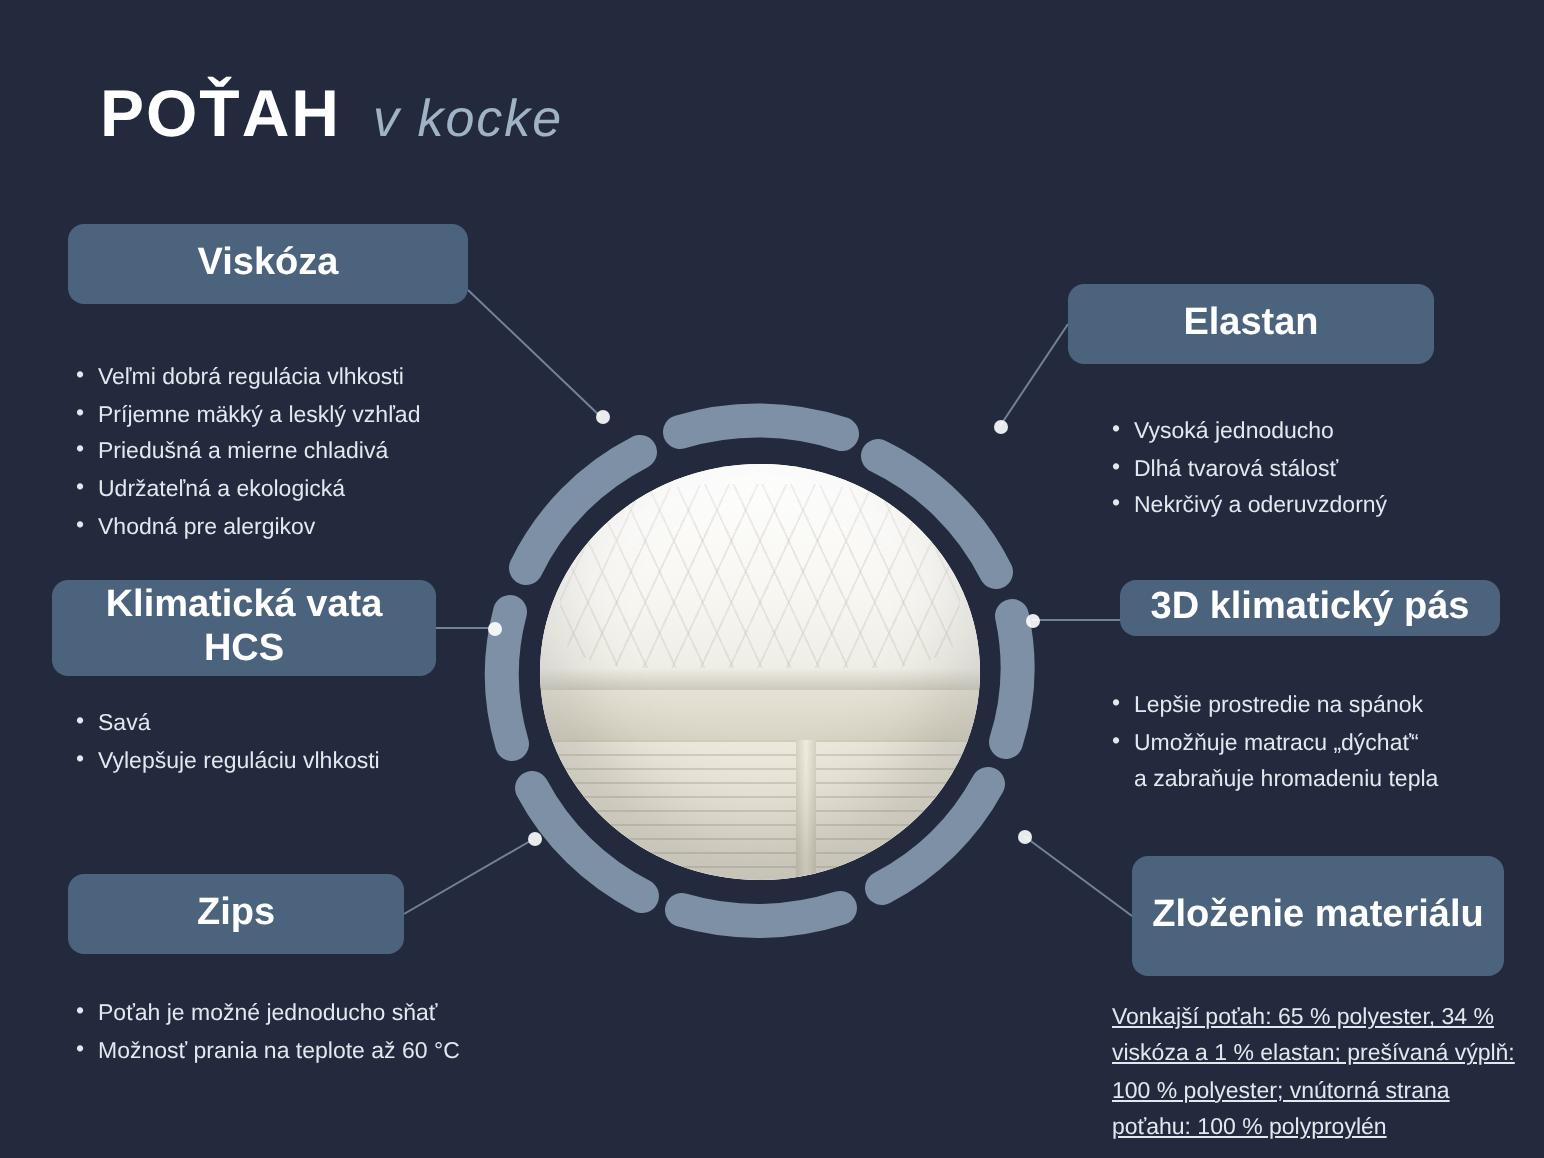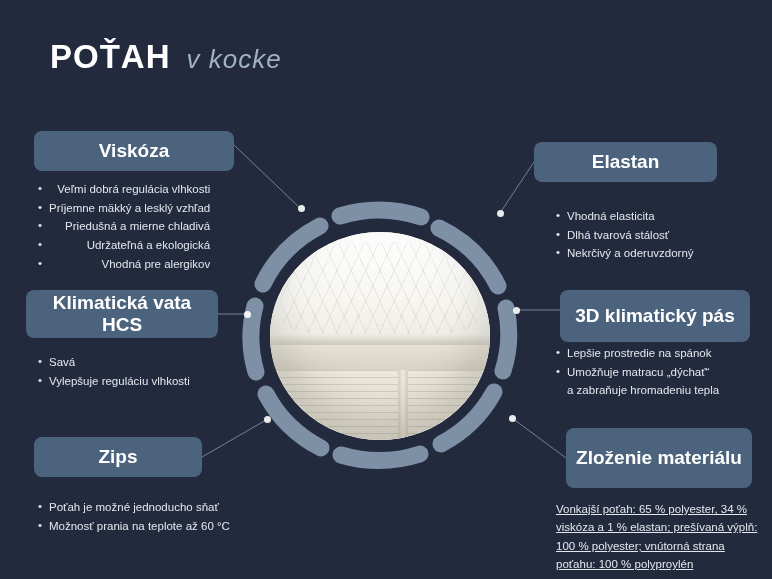--- a/index.html
+++ b/index.html
@@ -136,25 +136,25 @@
     font-weight: bold;
     text-align: center;
     display: flex;
     align-items: center;
     justify-content: center;
     line-height: 1.15;
     box-sizing: border-box;
     padding: 6px 10px;
   }
 
-  .chip-viskoza   { left: 34px;  top: 131px; width: 200px; height: 40px; }
+  .chip-viskoza   { left: 34px;  top: 112px; width: 200px; height: 40px; }
   .chip-klimavata { left: 26px;  top: 290px; width: 192px; height: 48px; }
   .chip-zips      { left: 34px;  top: 437px; width: 168px; height: 40px; }
   .chip-elastan   { left: 534px; top: 142px; width: 183px; height: 40px; }
-  .chip-pas       { left: 560px; top: 290px; width: 190px; height: 52px; text-align: center; }
+  .chip-pas       { left: 560px; top: 290px; width: 190px; height: 28px; text-align: center; }
   .chip-zlozenie  { left: 566px; top: 428px; width: 186px; height: 60px; }
 
   
   .bullets {
     position: absolute;
     color: #e3e8ef;
     font-size: 11.5px;
     line-height: 1.62;
   }
   .bullets ul {
@@ -172,21 +172,21 @@
     position: absolute;
     left: 0;
     top: -1px;
     color: #e3e8ef;
   }
   .bullets li.cont {
     padding-left: 11px;
   }
   .bullets li.cont:before { content: ""; }
 
-  .b-viskoza   { left: 38px;  top: 180px; text-align: right; }
+  .b-viskoza   { left: 38px;  top: 180px; }
   .b-klimavata { left: 38px;  top: 353px; }
   .b-zips      { left: 38px;  top: 498px; }
   .b-elastan   { left: 556px; top: 207px; }
   .b-pas       { left: 556px; top: 344px; }
 
   .para {
     position: absolute;
     left: 556px;
     top: 500px;
     width: 210px;
@@ -284,21 +284,21 @@
 
   <div class="bullets b-zips">
     <ul>
       <li>Poťah je možné jednoducho sňať</li>
       <li>Možnosť prania na teplote až 60 °C</li>
     </ul>
   </div>
 
   <div class="bullets b-elastan">
     <ul>
-      <li>Vhodná elasticita</li>
+      <li>Vysoká jednoducho</li>
       <li>Dlhá tvarová stálosť</li>
       <li>Nekrčivý a oderuvzdorný</li>
     </ul>
   </div>
 
   <div class="bullets b-pas">
     <ul>
       <li>Lepšie prostredie na spánok</li>
       <li>Umožňuje matracu „dýchať“</li>
       <li class="cont">a zabraňuje hromadeniu tepla</li>

